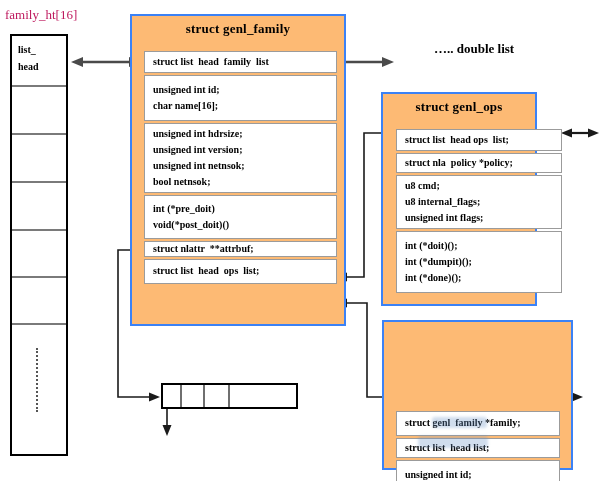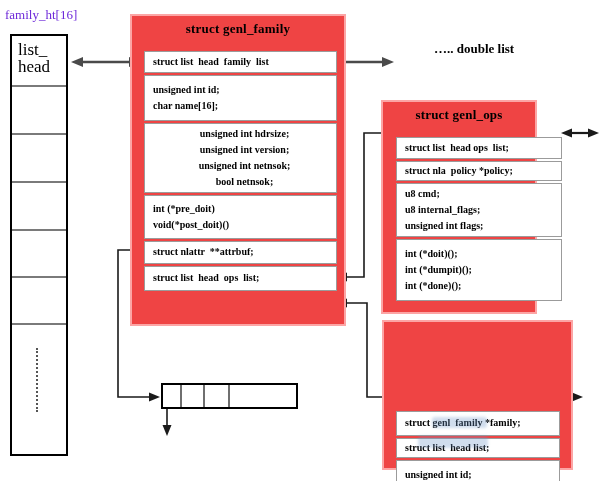--- a/index.html
+++ b/index.html
@@ -2,47 +2,47 @@
 <html><head>
 <meta charset="utf-8">
 <style>
   html,body{margin:0;padding:0;background:#ffffff;}
   .canvas{
     position:relative;width:605px;height:481px;background:#ffffff;overflow:hidden;
     font-family:"Liberation Serif", "DejaVu Serif", serif;color:#000;
   }
   .arrows{position:absolute;left:0;top:0;width:605px;height:481px;pointer-events:none;}
 
-  .free-label{position:absolute;font-size:13px;color:#6d28d9;}
+  .free-label{position:absolute;font-size:13px;color:#be185d;}
 
   
   .hash{position:absolute;left:10px;top:34px;width:58px;height:422px;border:2px solid #000;background:#fff;box-sizing:border-box;}
   .hash .divider{position:absolute;left:0;width:100%;height:2px;background:#7a7a7a;}
-  .hash .cell-text{position:absolute;left:6px;top:5px;font-size:17px;line-height:17px;}
+  .hash .cell-text{position:absolute;left:6px;top:5px;font-size:10px;line-height:17px;font-weight:bold;}
   .hash .dots{position:absolute;left:24px;top:312px;height:64px;width:0;border-left:2px dotted #555;}
 
   
-  .struct-box{position:absolute;border:2px solid #fca5a5;background:#ef4444;box-sizing:border-box;}
+  .struct-box{position:absolute;border:2px solid #3b82f6;background:#fdba74;box-sizing:border-box;}
   .struct-title{text-align:center;font-weight:bold;font-size:13px;padding-top:5px;letter-spacing:.2px;}
   .rows{position:absolute;}
   .row{border:1px solid #9b9b9b;margin-bottom:2px;box-sizing:border-box;display:flex;
        flex-direction:column;justify-content:center;padding-left:8px;background:#fff;}
   .row .line{font-size:10px;line-height:16px;white-space:pre;font-weight:bold;}
 
   .gf{left:130px;top:14px;width:216px;height:312px;}
   .gf .rows{left:12px;top:34.5px;width:193px;}
   .gf .row:nth-child(1){height:22px;}
   .gf .row:nth-child(2){height:46px;}
-  .gf .row:nth-child(3){height:70px;align-items:center;}
+  .gf .row:nth-child(3){height:70px;}
   .gf .row:nth-child(4){height:44px;}
-  .gf .row:nth-child(5){height:23px;}
+  .gf .row:nth-child(5){height:16px;}
   .gf .row:nth-child(6){height:25px;}
   .gf .row:nth-child(7){height:23px;}
 
-  .go{left:381px;top:100px;width:156px;height:214px;}
+  .go{left:381px;top:92px;width:156px;height:214px;}
   .go .rows{left:13px;top:34.5px;width:166px;}
   .go .row:nth-child(1){height:22px;}
   .go .row:nth-child(2){height:20px;}
   .go .row:nth-child(3){height:54px;}
   .go .row:nth-child(4){height:62px;}
 
   .gm{left:382px;top:320px;width:191px;height:150px;}
   .gm .rows{left:12px;top:41.5px;width:164px;}
   .gm .row:nth-child(1){height:25px;margin-top:47px;}
   .gm .row:nth-child(2){height:20px;}

